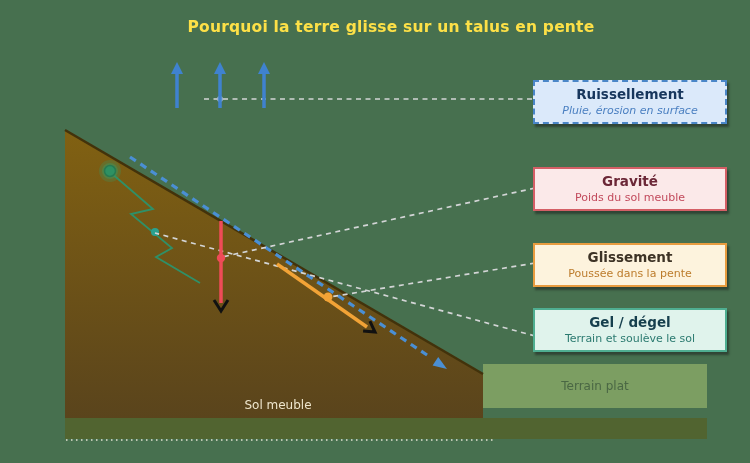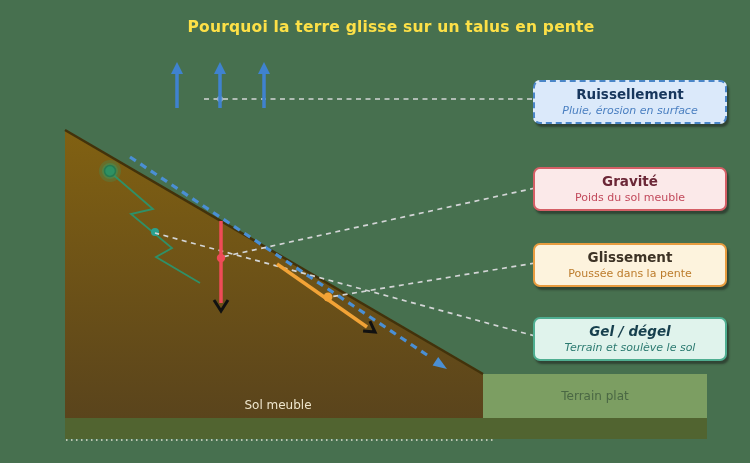--- a/index.html
+++ b/index.html
@@ -9,54 +9,54 @@
     font-family:"DejaVu Sans","Liberation Sans",sans-serif;
   }
   .main-title {
     position:absolute; top:18px; left:16px; width:100%;
     text-align:center; font-size:15.5px; font-weight:bold;
     color:#fde047; letter-spacing:0.2px;
   }
   svg.diagram { position:absolute; left:0; top:0; }
 
   .flat-terrain {
-    position:absolute; left:483px; top:374px; width:224px; height:44px;
+    position:absolute; left:483px; top:364px; width:224px; height:44px;
     background:#7c9e62; display:flex; align-items:center; justify-content:center;
     color:#4a6744; font-size:12px;
   }
   .substrate {
     position:absolute; left:65px; top:418px; width:642px; height:21px;
     background:#516430;
   }
   .slope-label {
     position:absolute; left:213px; top:386px; width:130px;
     text-align:center; color:#eee5cc; font-size:12px;margin-top:12px;
   }
 
   .callout {
     position:absolute; left:533px; width:186px;
-    border-radius:7px; text-align:center; padding:4px 2px 5px;
+    border-radius:0; text-align:center; padding:4px 2px 5px;
     box-shadow:2px 3px 2px rgba(25,25,25,0.5);
   }
   .callout .c-title { font-size:13.5px; font-weight:bold; line-height:1.25; }
   .callout .c-sub   { font-size:11px; line-height:1.2; margin-top:1px; }
 
   .co-ruiss { top:80px;  background:#dbe9fa; border:2px dashed #4a86c8; }
   .co-ruiss .c-title { color:#17365d; }
   .co-ruiss .c-sub   { color:#4a7fc1;font-style:italic; }
 
   .co-grav { top:167px; background:#fbe9e9; border:2px solid #d45f66; }
   .co-grav .c-title { color:#6b2737; }
   .co-grav .c-sub   { color:#c24a5c; }
 
   .co-gliss { top:243px; background:#fdf3dd; border:2px solid #e89c3f; }
   .co-gliss .c-title { color:#3d3326; }
   .co-gliss .c-sub   { color:#bc7c2c; }
 
-  .co-gel { top:317px; background:#e0f3ec; border:2px solid #4fae91;font-style:italic; }
+  .co-gel { top:308px; background:#e0f3ec; border:2px solid #4fae91; }
   .co-gel .c-title { color:#163f4d; }
   .co-gel .c-sub   { color:#2b7a70; }
 </style>
 </head>
 <body>
 
 <div class="stage">
 
   <div class="flat-terrain">
     <span>Terrain plat</span>

